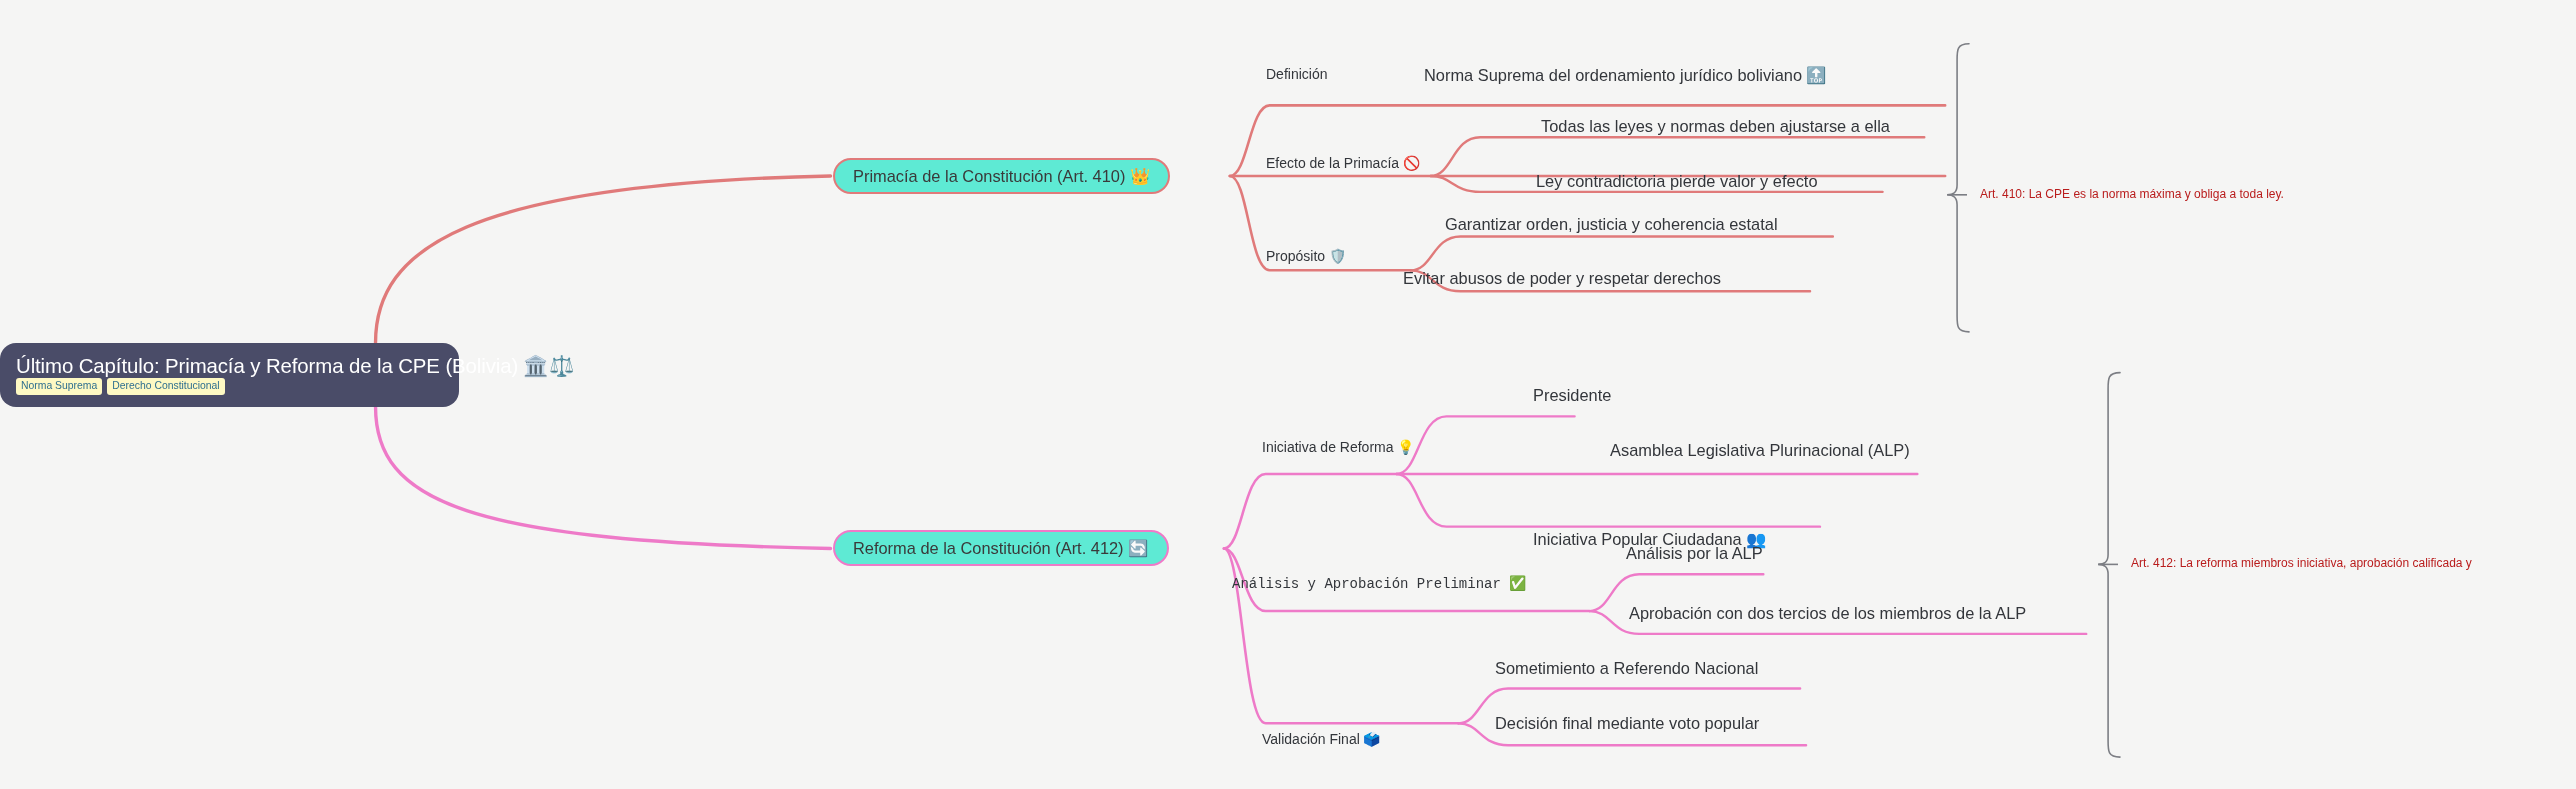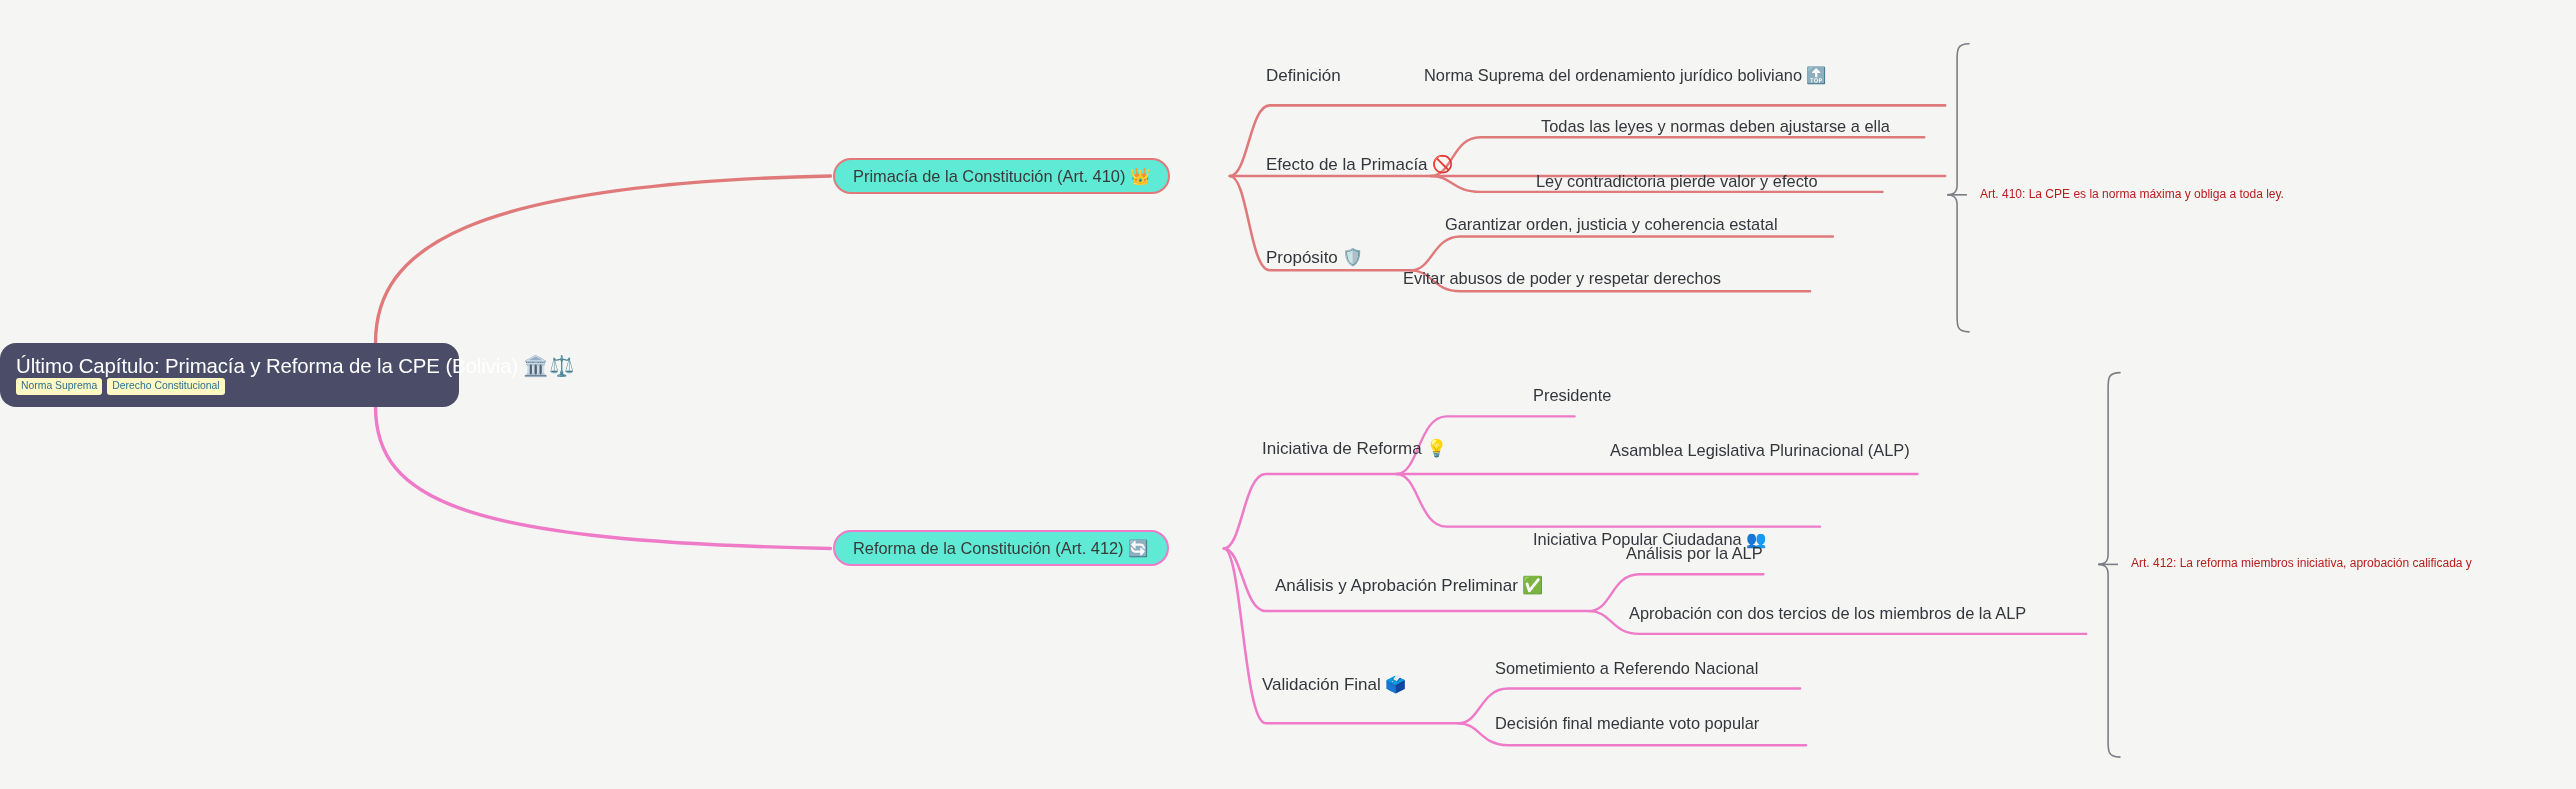--- a/index.html
+++ b/index.html
@@ -86,21 +86,21 @@
     left: 833px;
     top: 530px;
     border: 2.2px solid #ee7ac8;
   }
 
   
   .label {
     position: absolute;
     white-space: nowrap;
     color: #33363b;
-    font-size: 17px;
+    font-size: 14px;
     line-height: 1;
   }
   .label-sub {
     font-size: 16.4px;
   }
 
   
   .annotation {
     position: absolute;
     white-space: nowrap;
@@ -176,25 +176,25 @@
 
   <div class="label" style="left:1266px; top:249px;">Propósito 🛡️</div>
   <div class="label label-sub" style="left:1445px; top:216px;">Garantizar orden, justicia y coherencia estatal</div>
   <div class="label label-sub" style="left:1403px; top:270px;">Evitar abusos de poder y respetar derechos</div>
 
   <div class="label" style="left:1262px; top:440px;">Iniciativa de Reforma 💡</div>
   <div class="label label-sub" style="left:1533px; top:387px;">Presidente</div>
   <div class="label label-sub" style="left:1566px; top:442px;margin-left:44px;">Asamblea Legislativa Plurinacional (ALP)</div>
   <div class="label label-sub" style="left:1533px; top:497px;margin-top:34px;">Iniciativa Popular Ciudadana 👥</div>
 
-  <div class="label" style="left:1275px; top:577px;">Análisis y Aprobación Preliminar ✅</div>
+  <div class="label" style="left:1232px; top:577px;font-family:Liberation Mono, monospace;">Análisis y Aprobación Preliminar ✅</div>
   <div class="label label-sub" style="left:1626px; top:545px;">Análisis por la ALP</div>
   <div class="label label-sub" style="left:1629px; top:605px;">Aprobación con dos tercios de los miembros de la ALP</div>
 
-  <div class="label" style="left:1262px; top:676px;text-align:center;">Validación Final 🗳️</div>
+  <div class="label" style="left:1262px; top:732px;text-align:center;">Validación Final 🗳️</div>
   <div class="label label-sub" style="left:1495px; top:660px;">Sometimiento a Referendo Nacional</div>
   <div class="label label-sub" style="left:1495px; top:715px;">Decisión final mediante voto popular</div>
 
   <div class="annotation" style="left:1980px; top:188px;">Art. 410: La CPE es la norma máxima y obliga a toda ley.</div>
   <div class="annotation" style="left:2131px; top:557px;">Art. 412: La reforma miembros iniciativa, aprobación calificada y</div>
 
 </div>
 
 
 </body></html>

